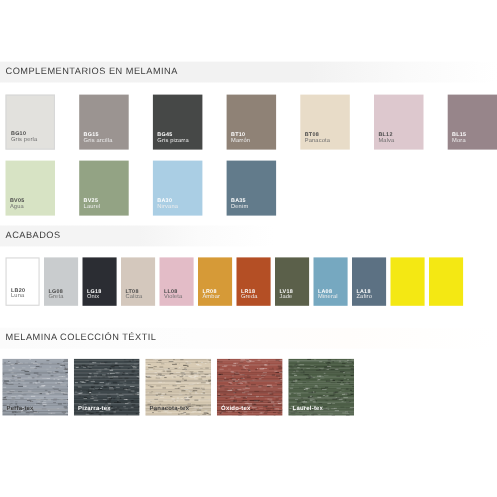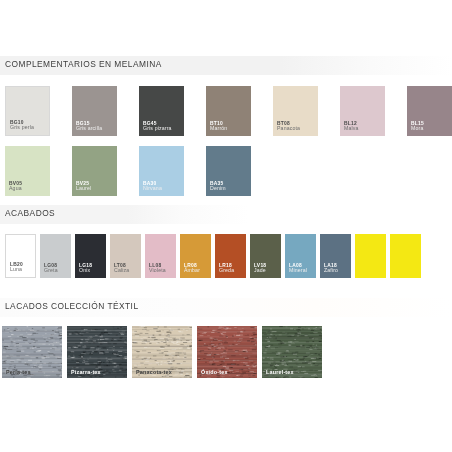--- a/index.html
+++ b/index.html
@@ -212,21 +212,21 @@
           </div>
         <div class="sw lt" style="left:390px;width:31px;height:44px;background:#f4e813">
             <span class="lbl">
               <span class="code"></span>
               <span class="nm"></span>
             </span>
           </div>
       </div>
       <div class="section" style="top:298px;height:20px">
       <div class="sec-band tex"></div>
-      <div class="sec-title">LACADOS COLECCIÓN TÉXTIL</div>
+      <div class="sec-title">MELAMINA COLECCIÓN TÉXTIL</div>
     </div>
       <div class="row" style="top:326px;height:52px">
         <div class="tex-sw" style="left:2px;width:60px;height:52px">
             <svg class="tex-noise" width="60" height="52" viewBox="0 0 60 52" preserveAspectRatio="none">
     <rect width="60" height="52" fill="#9aa1ab"></rect>
             <rect x="16.4" y="4.0" width="1.3" height="0.9" fill="#000000" opacity="0.18"></rect>
             <rect x="9.0" y="8.0" width="1.7" height="0.9" fill="#ffffff" opacity="0.36"></rect>
             <rect x="48.5" y="8.5" width="1.7" height="0.9" fill="#000000" opacity="0.16"></rect>
             <rect x="43.6" y="29.3" width="3.5" height="0.9" fill="#ffffff" opacity="0.20"></rect>
             <rect x="33.6" y="7.1" width="2.6" height="0.9" fill="#000000" opacity="0.16"></rect>

